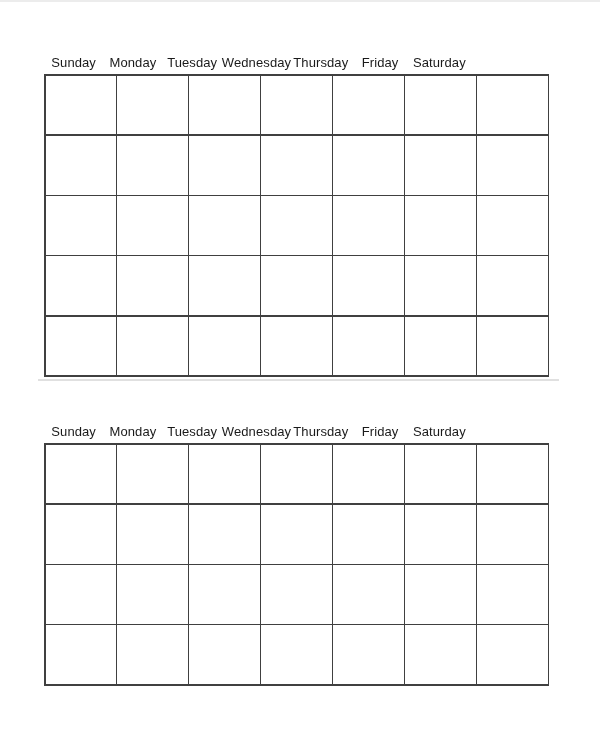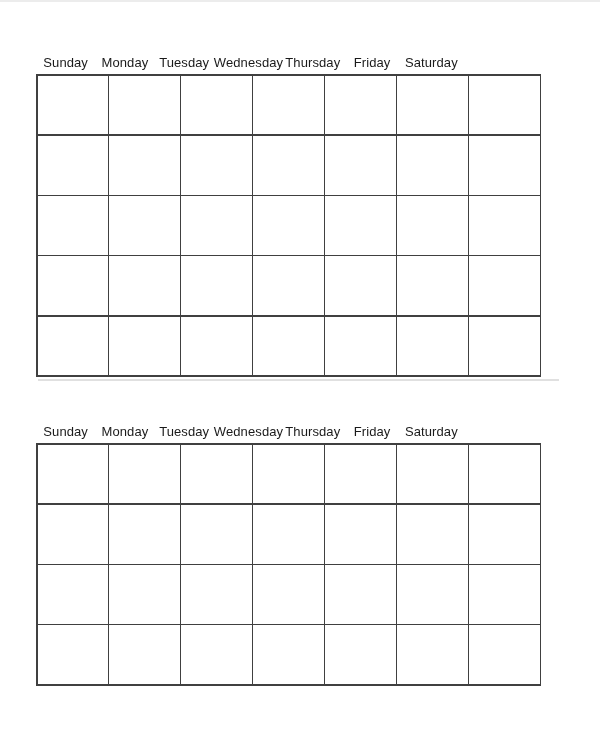--- a/index.html
+++ b/index.html
@@ -13,21 +13,21 @@
     overflow: hidden;
   }
   .page-top-edge {
     position: absolute;
     top: 0; left: 0;
     width: 600px; height: 2px;
     background: var(--edge-color, #ececec);
   }
   .calendar {
     position: absolute;
-    left: 36px;
+    left: 44px;
     width: 425px;
   }
   .calendar.cal-top { top: 55px; }
   .calendar.cal-bottom { top: 424px; }
   .day-header-row {
     display: grid;
     grid-template-columns: repeat(7, 1fr);
     height: 16px;
     line-height: 16px;
   }

